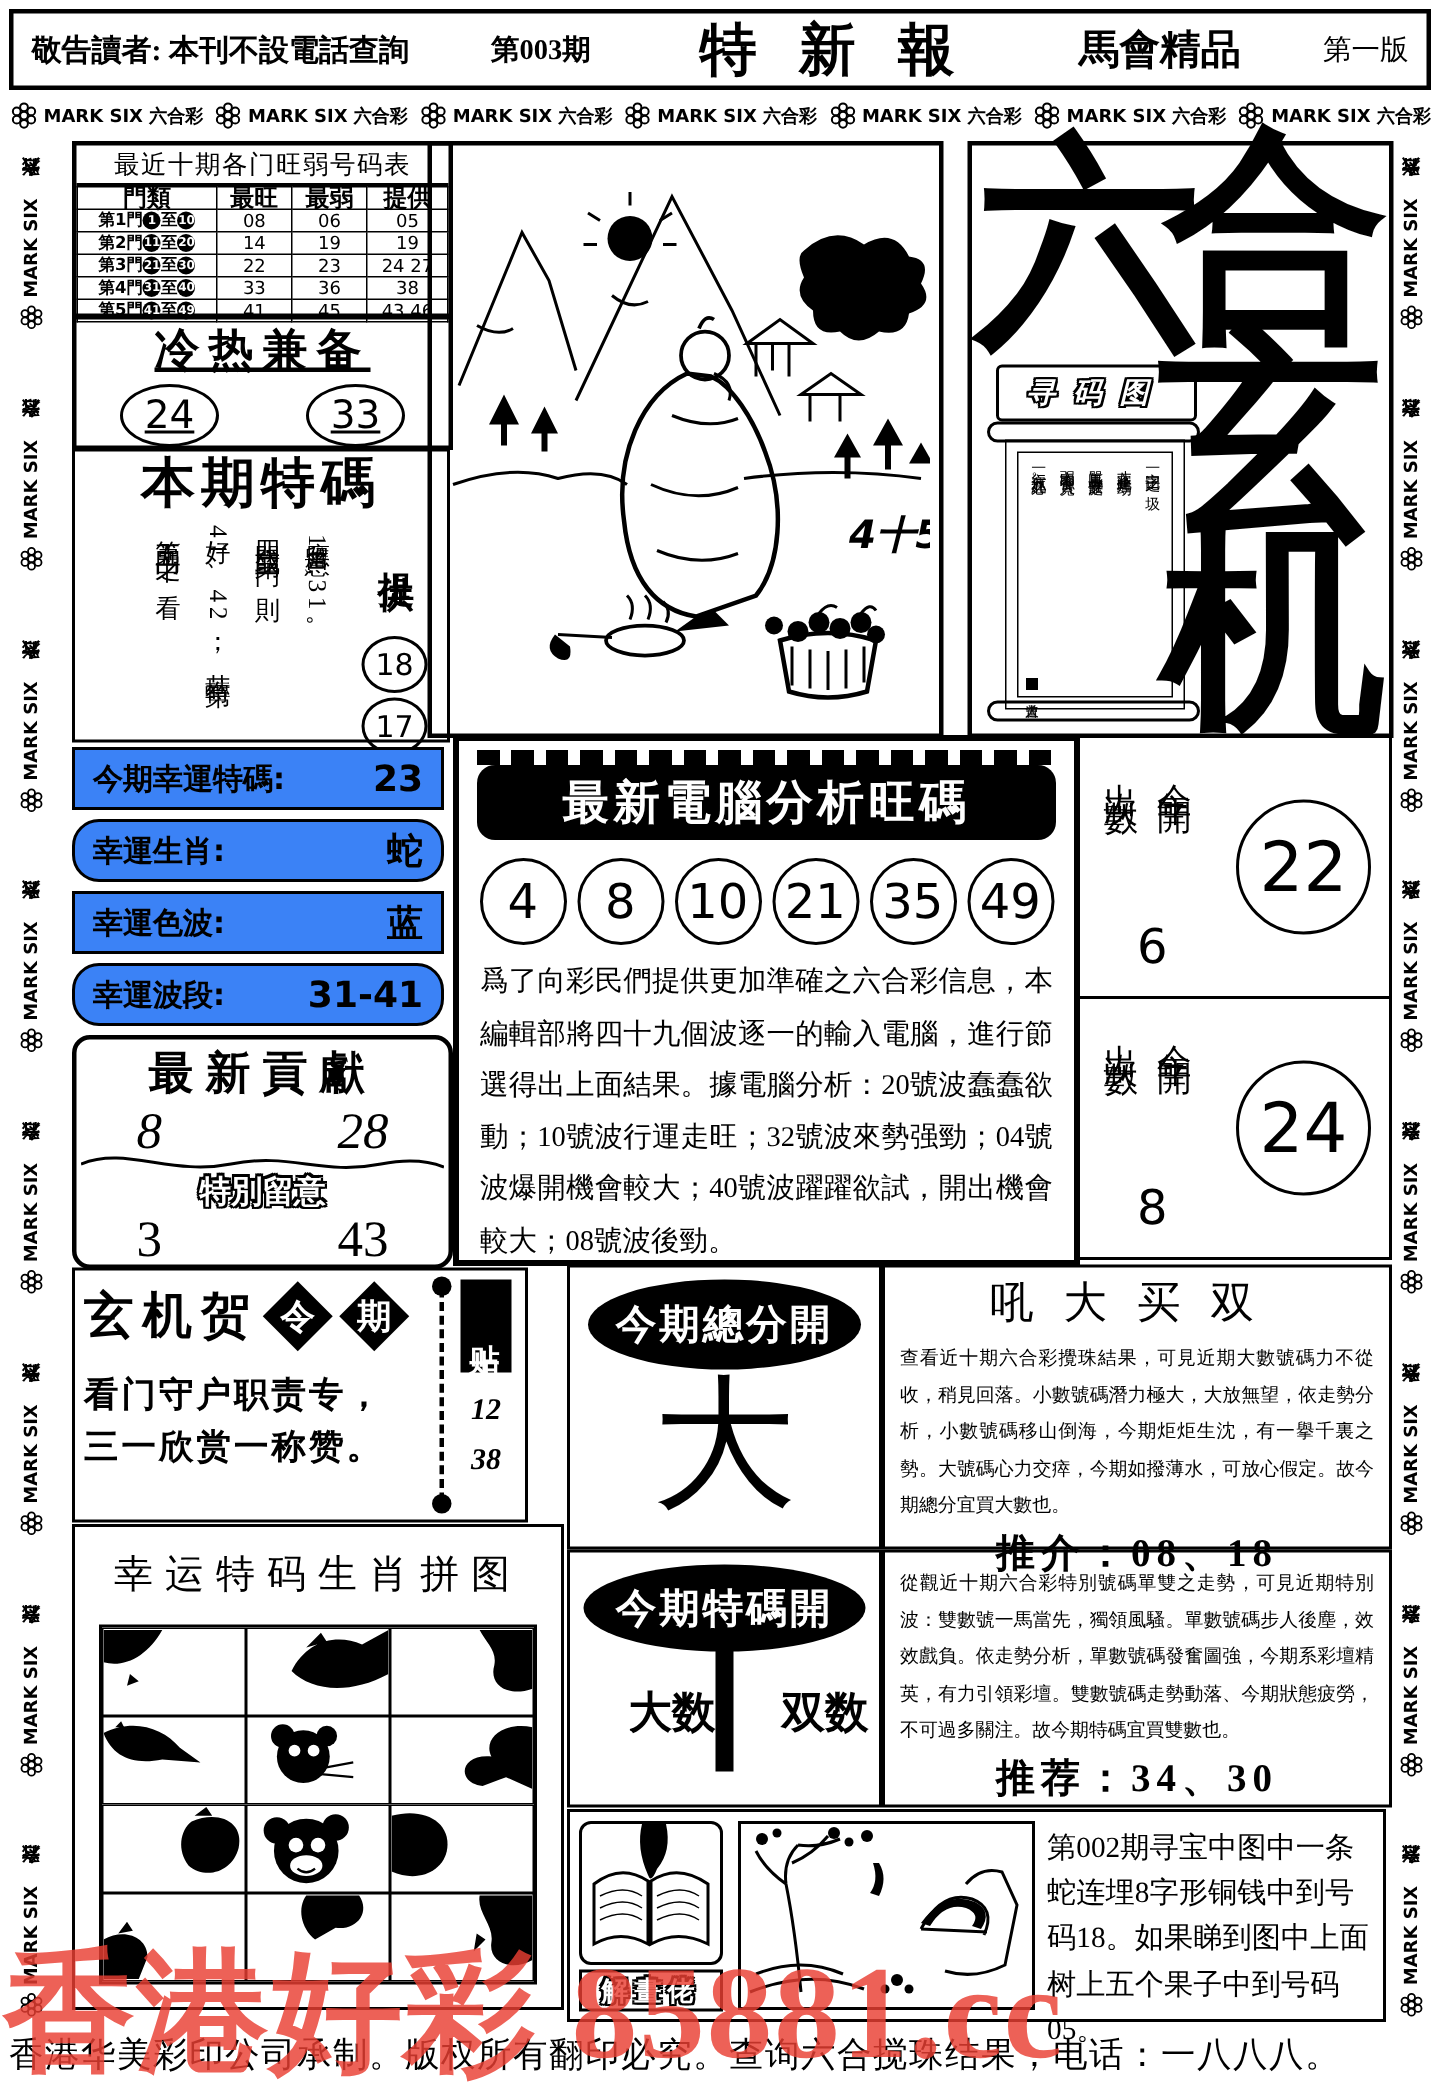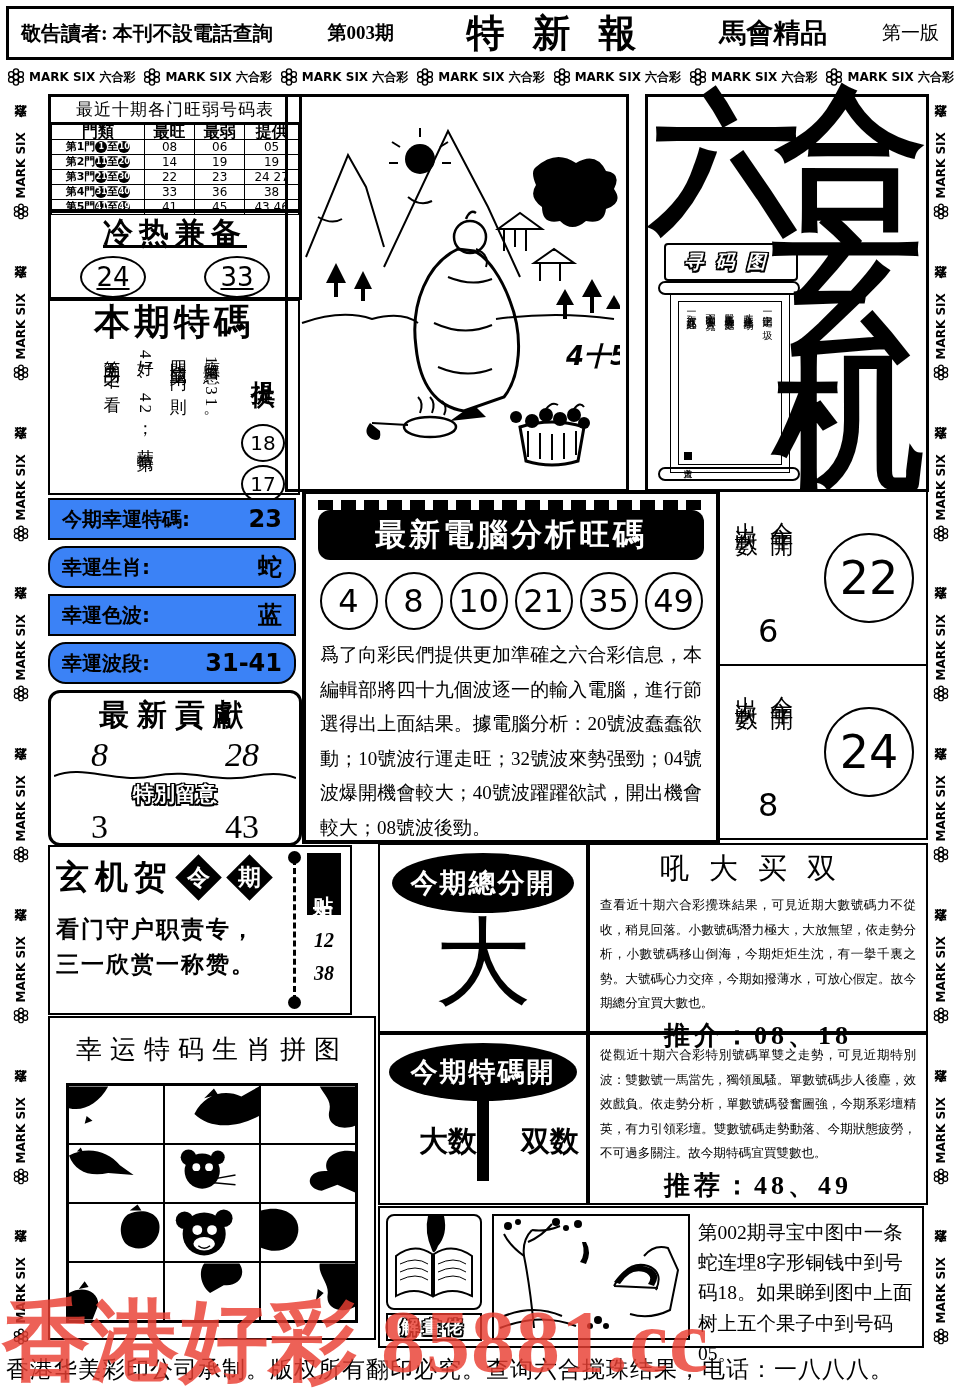--- a/index.html
+++ b/index.html
@@ -640,21 +640,21 @@
     <div class="black-ellipse" style="width:188px;height:58px">今期特碼開</div>
     <div class="so-row">
       <span class="so-val serif">大数</span>
       <span class="so-bar"></span>
       <span class="so-val serif">双数</span>
     </div>
   </div>
 
   <div class="abs oe-box">
     <div class="an-par serif" style="padding-top:8px">從觀近十期六合彩特別號碼單雙之走勢，可見近期特別波：雙數號一馬當先，獨領風騷。單數號碼步人後塵，效效戲負。依走勢分析，單數號碼發奮圖強，今期系彩壇精英，有力引領彩壇。雙數號碼走勢動落、今期狀態疲勞，不可過多關注。故今期特碼宜買雙數也。</div>
-    <div class="an-rec serif">推荐：48、49</div>
+    <div class="an-rec serif">推荐：34、30</div>
   </div>
 
   <div class="abs bt-box">
     <div class="bt-left">
       <div class="bookbox">
         <svg viewBox="0 0 92 92">
           <path d="M8 40 Q26 26 44 38 L44 80 Q26 70 8 80 Z M46 38 Q64 26 84 40 L84 80 Q64 70 46 80 Z" fill="none" stroke="#000" stroke-width="2"></path>
           <path d="M12 48 q16 -8 28 0 M12 56 q16 -8 28 0 M12 64 q16 -8 28 0 M50 48 q16 -8 28 0 M50 56 q16 -8 28 0 M50 64 q16 -8 28 0" fill="none" stroke="#000" stroke-width="1"></path>
           <path d="M40 0 L56 0 Q60 18 50 30 Q46 40 44 34 Q36 16 40 0 Z" fill="#000"></path>
         </svg>

